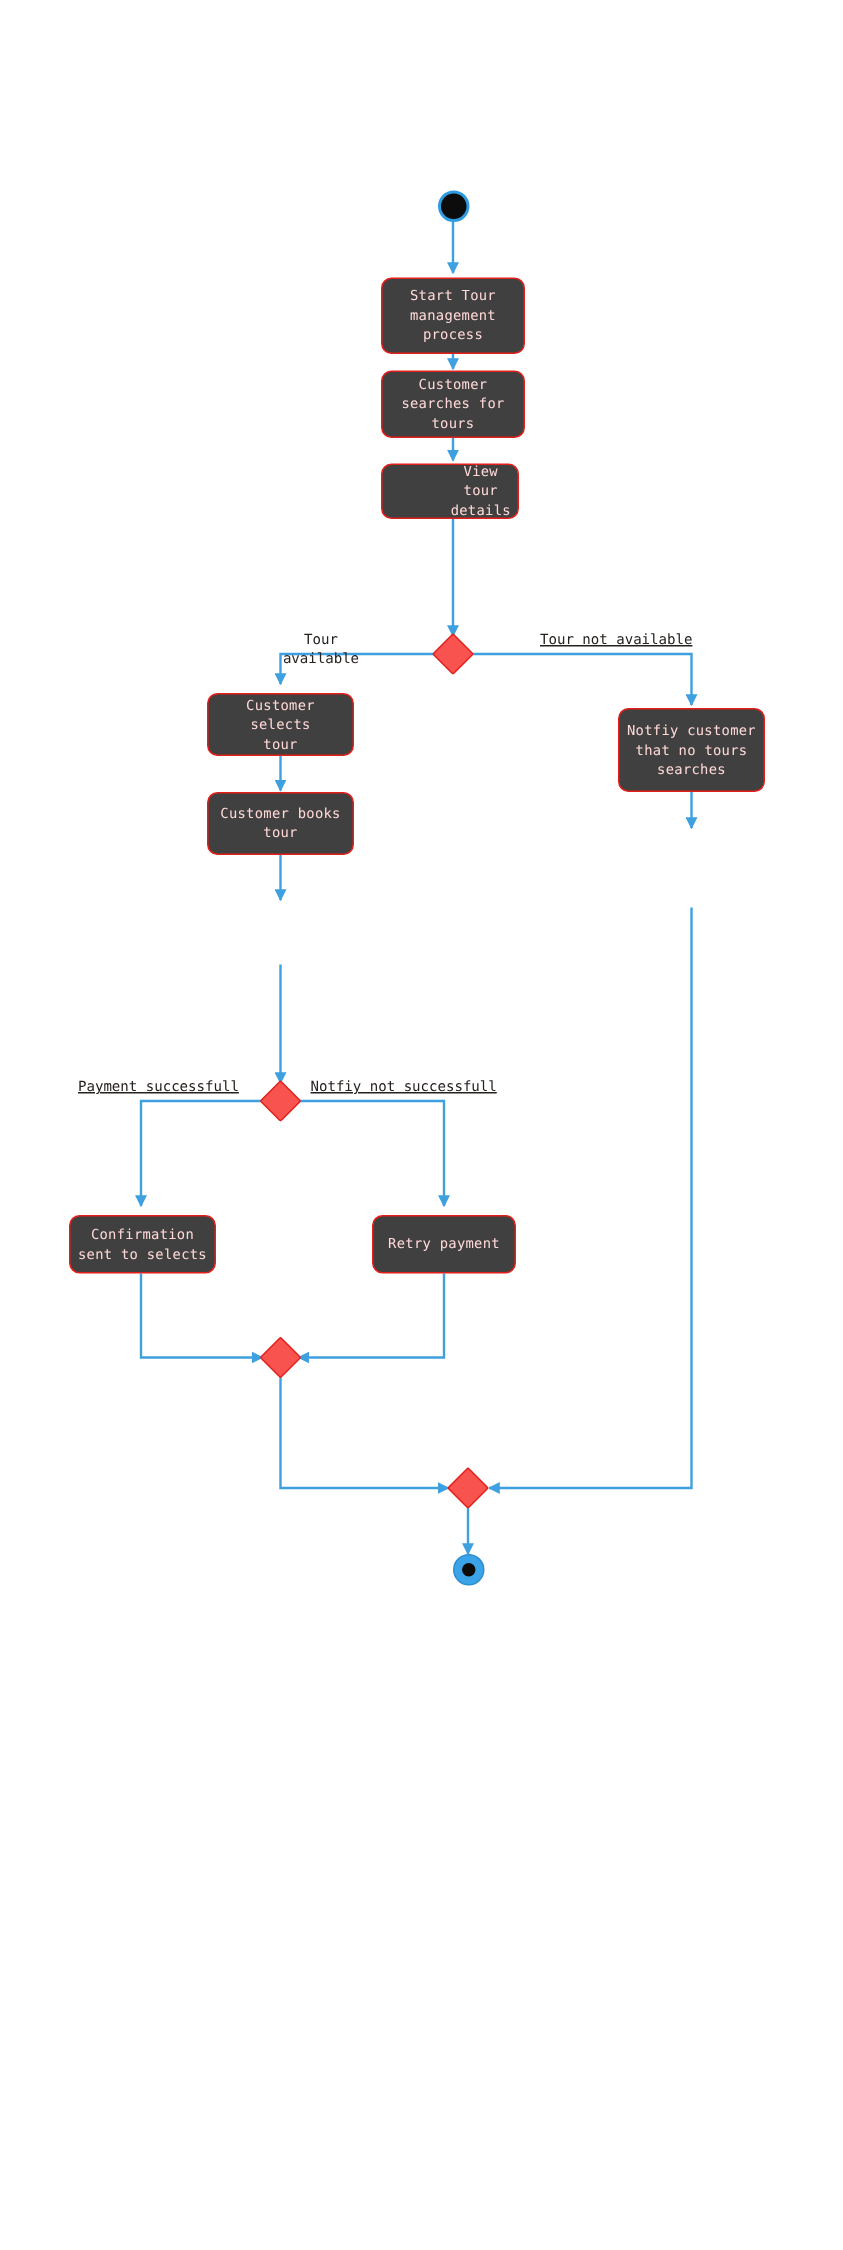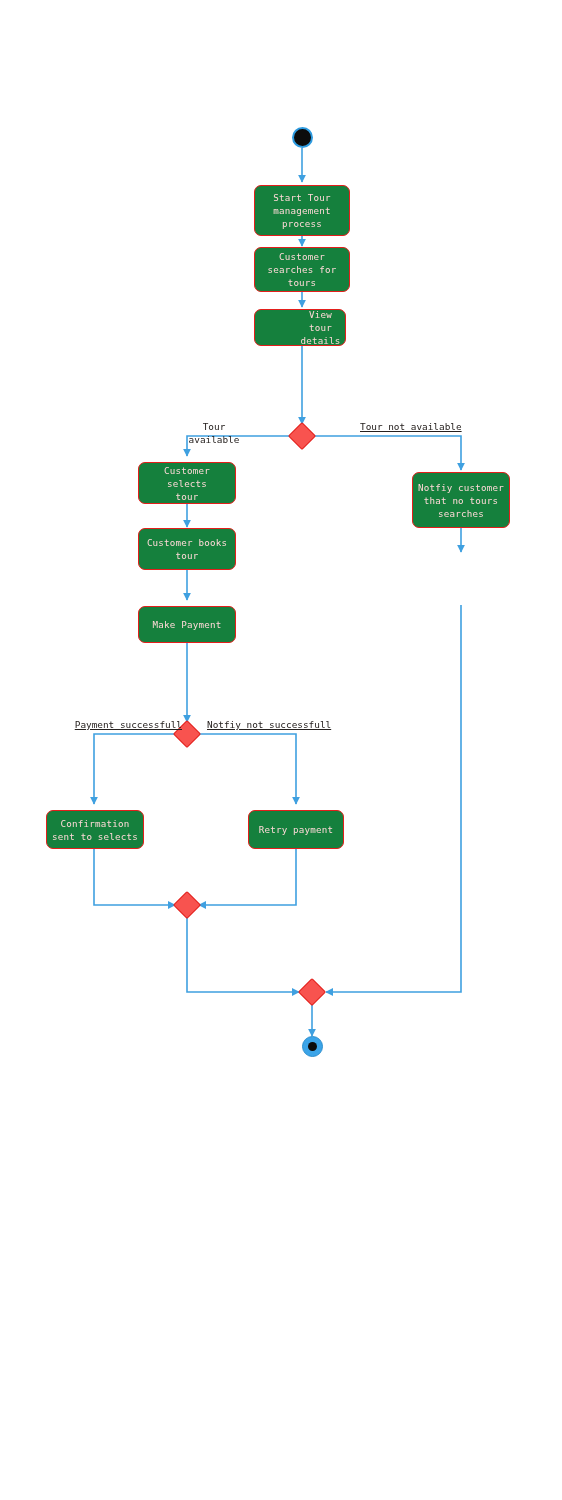--- a/index.html
+++ b/index.html
@@ -26,21 +26,21 @@
     left: 0;
     top: 0;
     width: 562px;
     height: 1500px;
     pointer-events: none;
   }
   
   .activity {
     position: absolute;
     box-sizing: border-box;
-    background: #15803d;
+    background: #404040;
     border: 1.4px solid #E31F1B;
     border-radius: 7px;
     color: #FFD9D8;
     display: flex;
     align-items: center;
     justify-content: center;
     text-align: center;
     font-family: "DejaVu Sans Mono", "Liberation Mono", monospace;
     font-size: 9.2px;
     line-height: 13px;
@@ -162,30 +162,29 @@
 available</div>
 
   <div class="edge-label align-left" style="left:360px; top:421px; width:140px;">Tour not available</div>
 
   <div class="activity" style="left:138px; top:462px; width:98px; height:42px;">Customer selects
 tour</div>
 
   <div class="activity" style="left:138px; top:528px; width:98px; height:42px;">Customer books
 tour</div>
 
-  <div class="activity" style="left:138px; top:606px; width:98px; height:37px;">Make Payment</div>
 
   <div class="activity" style="left:412px; top:472px; width:98px; height:56px;">Notfiy customer
 that no tours
 searches</div>
 
 
   <div class="diamond" style="left:177px; top:724px; width:20px; height:20px;"></div>
 
-  <div class="edge-label align-left" style="left:52px; top:719px; width:130px;text-align:right;">Payment successfull</div>
+  <div class="edge-label align-left" style="left:52px; top:719px; width:130px;">Payment successfull</div>
 
   <div class="edge-label align-left" style="left:207px; top:719px; width:160px;">Notfiy not successfull</div>
 
   <div class="activity" style="left:46px; top:810px; width:98px; height:39px;">Confirmation
 sent to selects</div>
 
   <div class="activity" style="left:248px; top:810px; width:96px; height:39px;">Retry payment</div>
 
   <div class="diamond" style="left:177px; top:895px; width:20px; height:20px;"></div>
 

